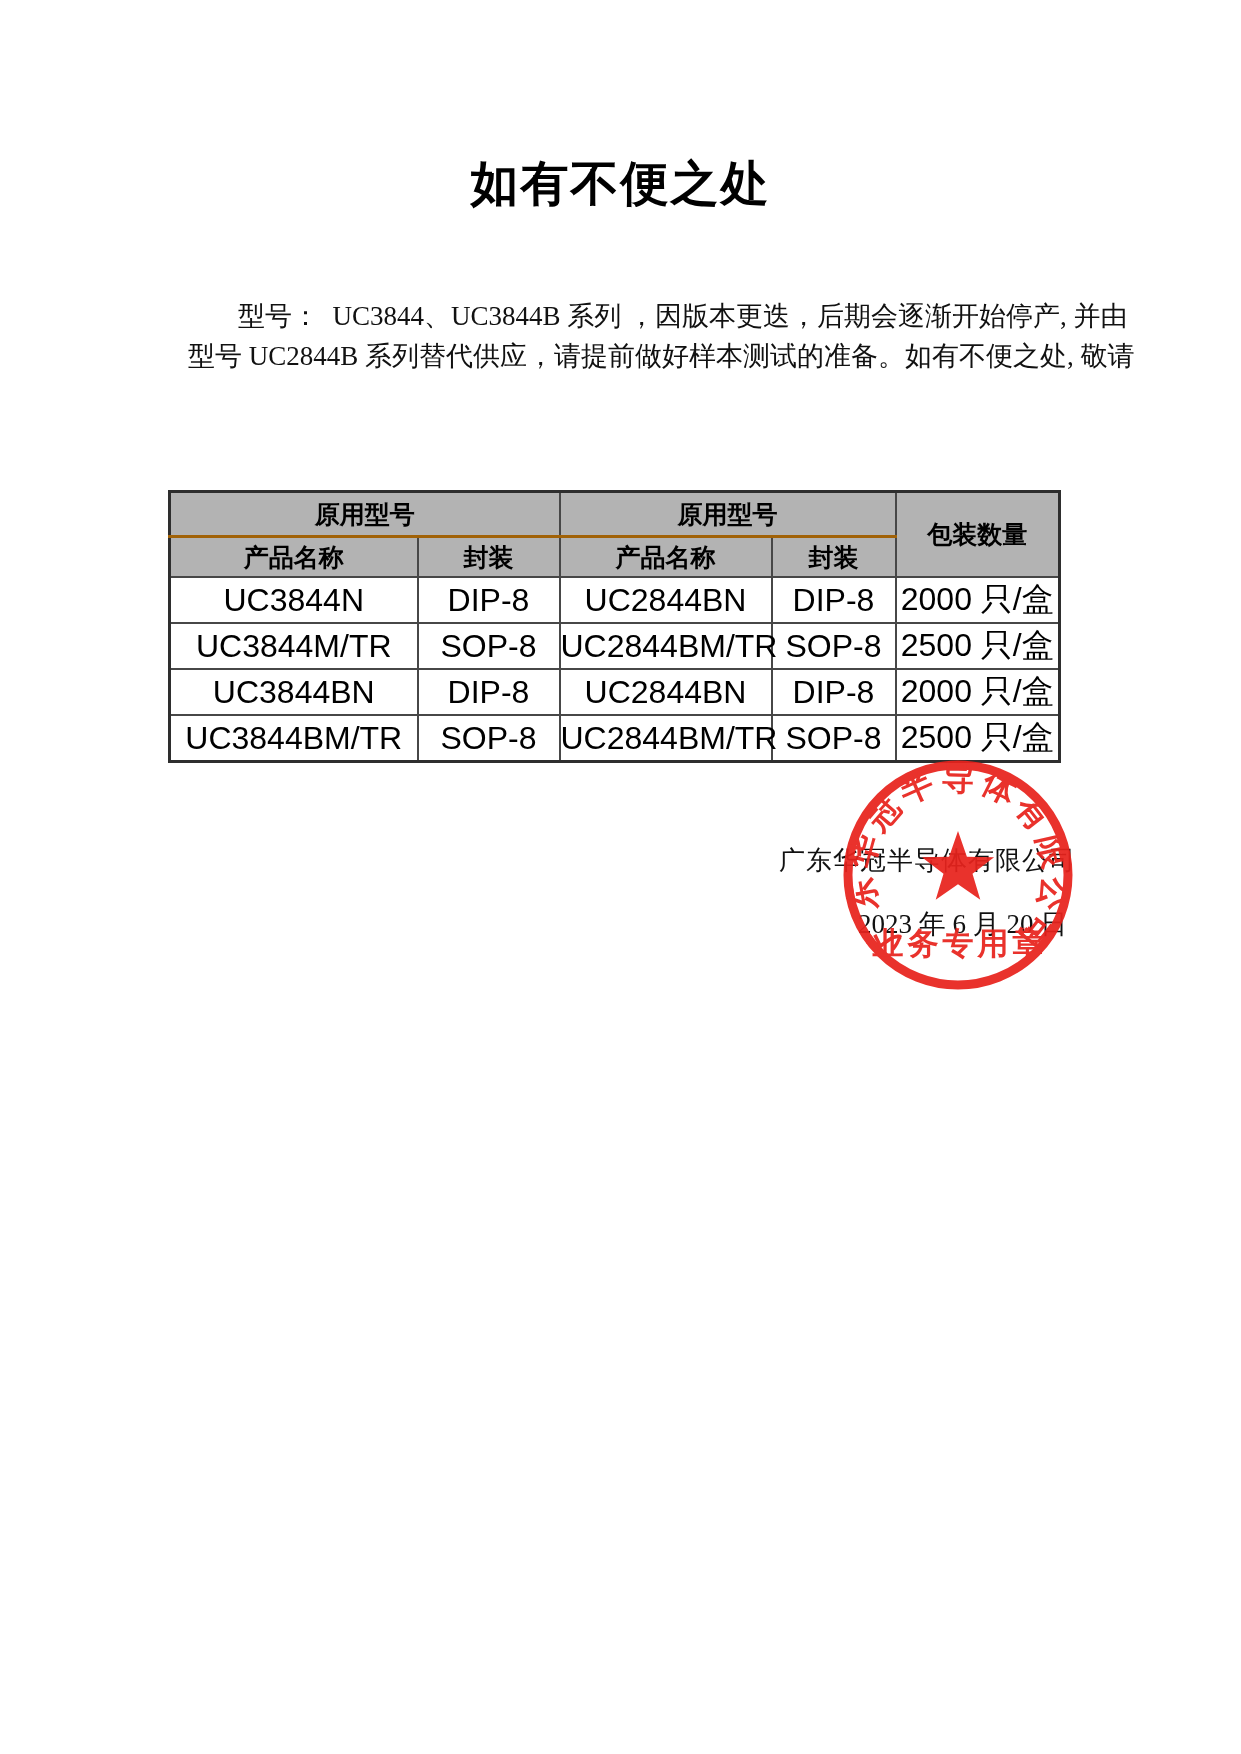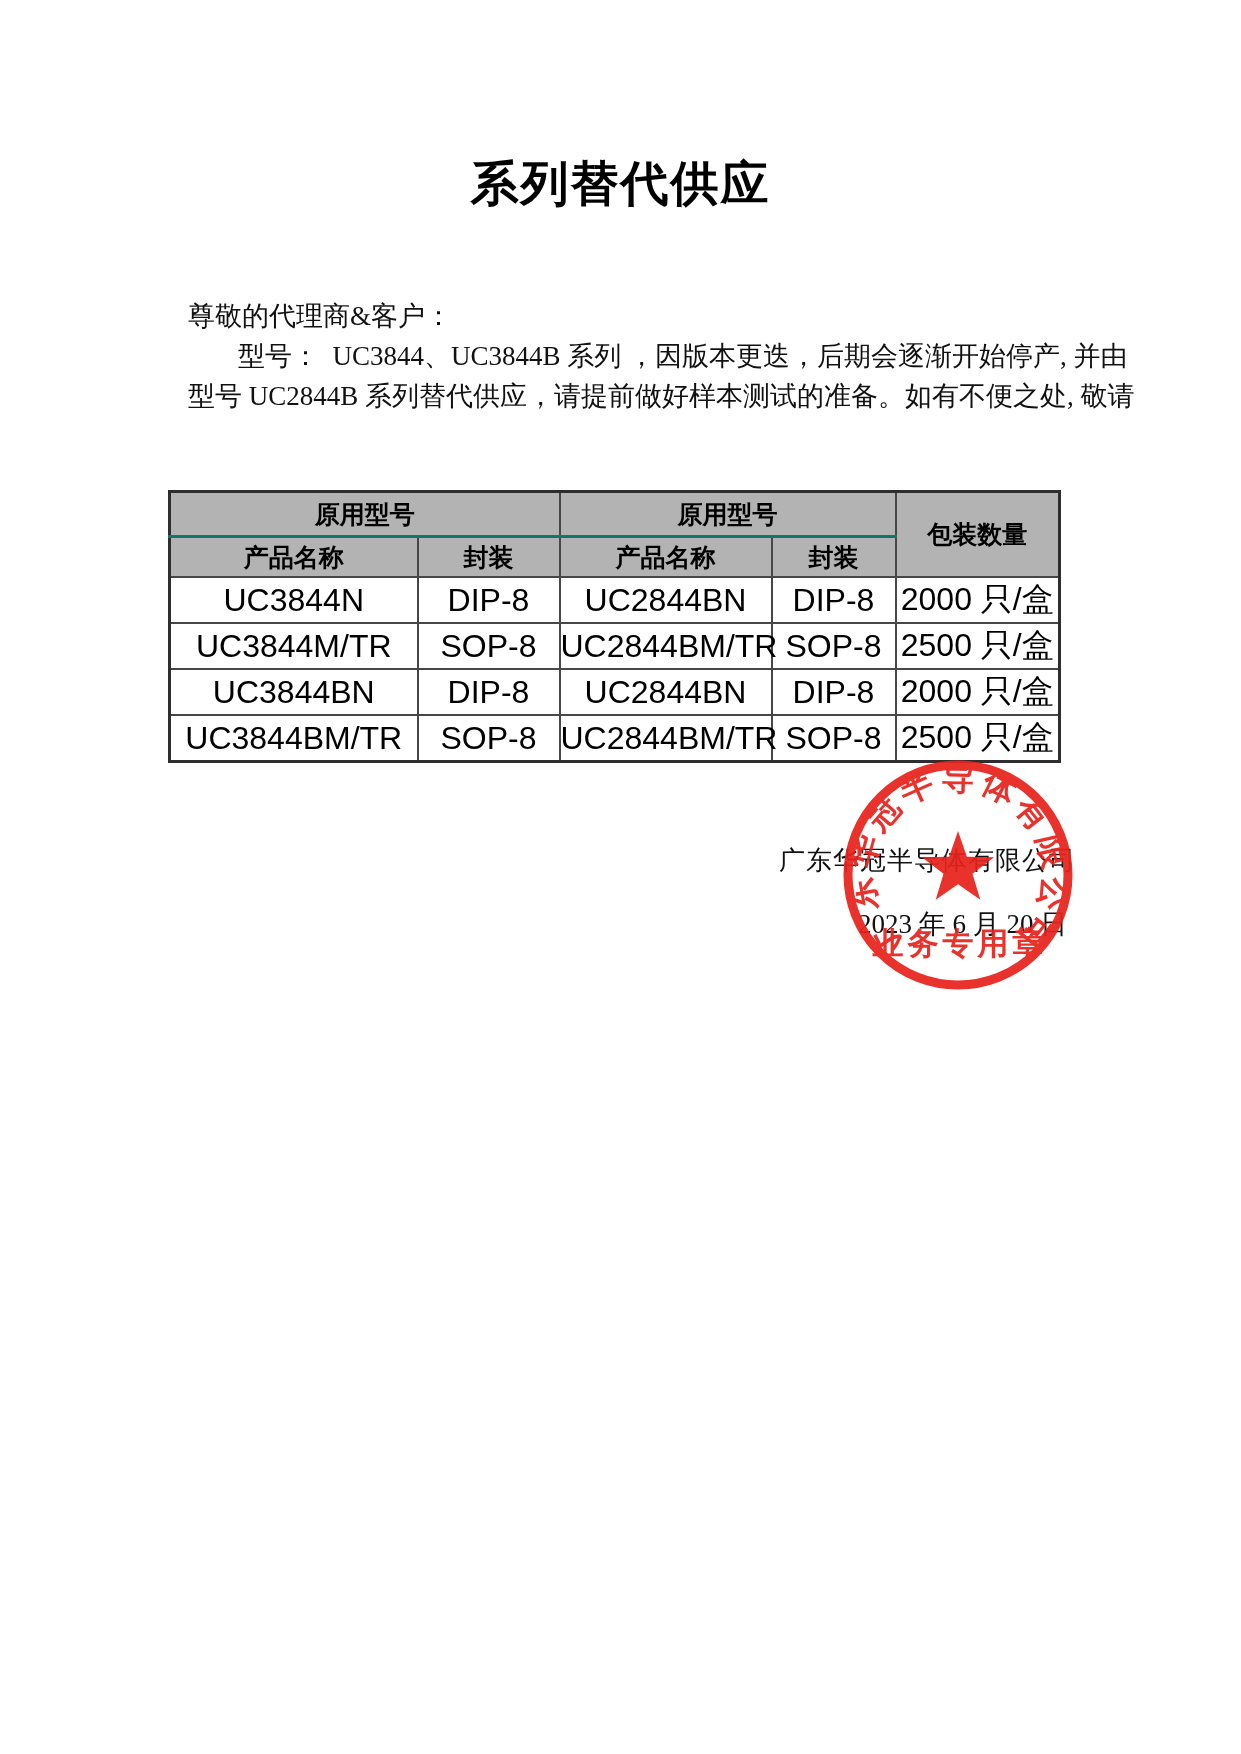--- a/index.html
+++ b/index.html
@@ -55,21 +55,21 @@
     padding: 0;
   }
   .change-table { border: 3px solid #2e2e2e; }
   .change-table th {
     background: #b3b3b3;
     font-weight: 700;
     font-size: 25px;
     color: #000;
   }
   .change-table .grp th { height: 42px; }
-  .change-table .grp th.white-sep { border-bottom: 3px solid #0f766e; }
+  .change-table .grp th.white-sep { border-bottom: 3px solid #a16207; }
   .change-table .sub th { height: 38px; }
   .change-table td {
     height: 37px;
     font-size: 32px;
     background: #ffffff;
     color: #000;
   }
   .sig-company {
     position: absolute;
     left: 779px;
@@ -109,24 +109,23 @@
     font-weight: 700;
     letter-spacing: 4px;
     fill: #e8231d;
   }
 </style>
 </head>
 <body>
 
 <div class="page">
 
-  <div class="doc-title">系列替代供应</div>
+  <div class="doc-title">如有不便之处</div>
 
   <div class="body-block">
-    <div class="bodyline">尊敬的代理商&amp;客户：</div>
     <div class="bodyline indent">型号：  UC3844、UC3844B 系列 ，因版本更迭，后期会逐渐开始停产, 并由</div>
     <div class="bodyline">型号 UC2844B 系列替代供应，请提前做好样本测试的准备。如有不便之处, 敬请</div>
   </div>
 
   <table class="change-table">
     <colgroup>
       <col style="width:248px">
         <col style="width:142px">
         <col style="width:212px">
         <col style="width:124px">

